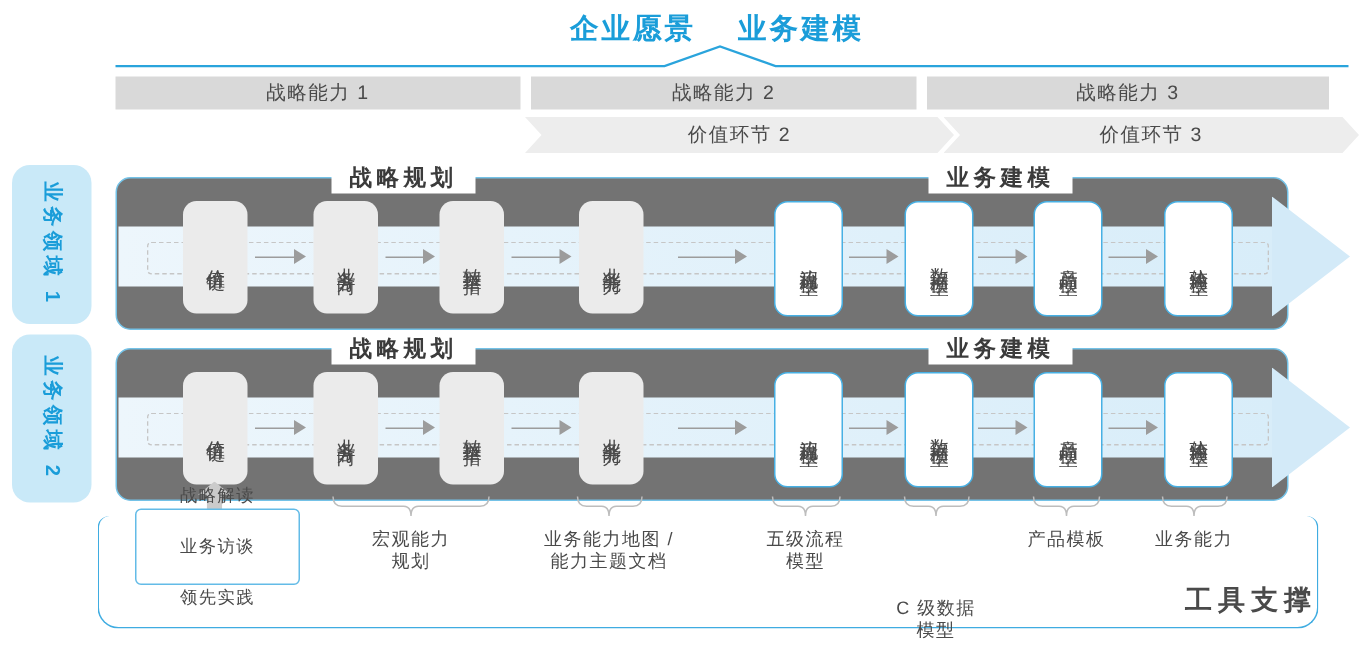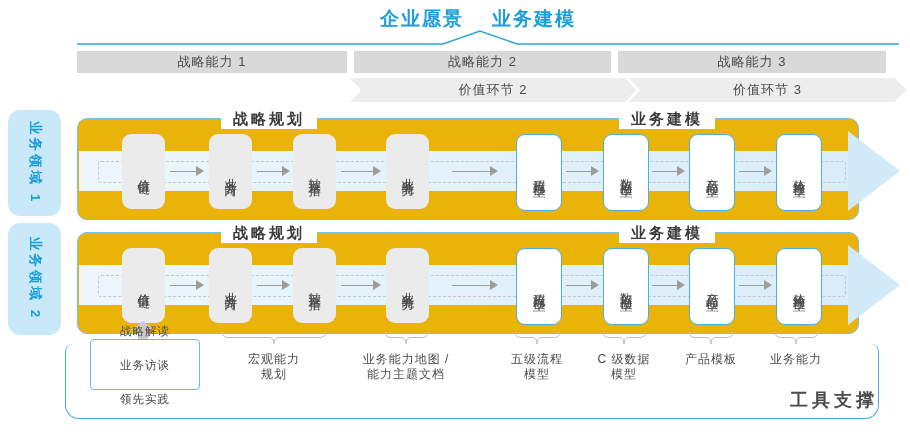--- a/index.html
+++ b/index.html
@@ -30,21 +30,21 @@
   .chev-both{clip-path:polygon(0 0,calc(100% - 11px) 0,100% 50%,calc(100% - 11px) 100%,0 100%,11px 50%);}
   
   .domain{
     position:absolute;left:8px;width:53px;background:#c9e9f8;border-radius:12px;
     display:flex;align-items:center;justify-content:center;
     writing-mode:vertical-rl;text-orientation:sideways;
     font-size:13.5px;font-weight:bold;color:#1a9dd9;letter-spacing:3px;
   }
   
   .panel{
-    position:absolute;left:77px;width:780px;height:100px;background:#eab308;
+    position:absolute;left:77px;width:780px;height:100px;background:#737373;
     border:1px solid #74c2e7;border-radius:10px;
   }
   .band{
     position:absolute;left:1px;top:32px;width:769px;height:40px;
     background:linear-gradient(90deg,#edf6fc 0%,#d8edf9 100%);
   }
   .bandhead{
     position:absolute;left:770px;top:12px;width:52px;height:80px;background:#d3eaf8;
     clip-path:polygon(0 0,100% 50%,0 100%);
   }
@@ -196,21 +196,21 @@
     <div>规划</div>
   </div>
   <div class="ann" style="left:406px;">
     <div>业务能力地图 /</div>
     <div>能力主题文档</div>
   </div>
   <div class="ann" style="left:537px;">
     <div>五级流程</div>
     <div>模型</div>
   </div>
-  <div class="ann" style="left:624px;">
+  <div class="ann" style="left:624px;margin-top:46px;">
     <div>C 级数据</div>
     <div>模型</div>
   </div>
   <div class="ann" style="left:711px;">
     <div>产品模板</div>
   </div>
   <div class="ann" style="left:796px;">
     <div>业务能力</div>
   </div>
 

